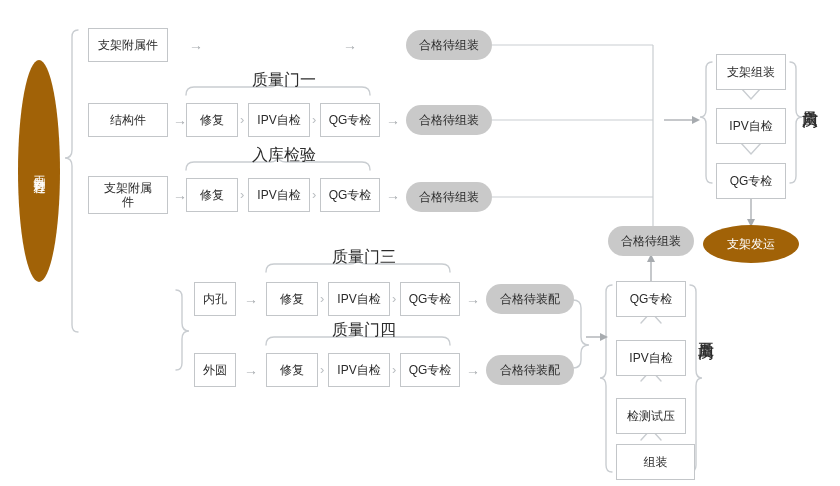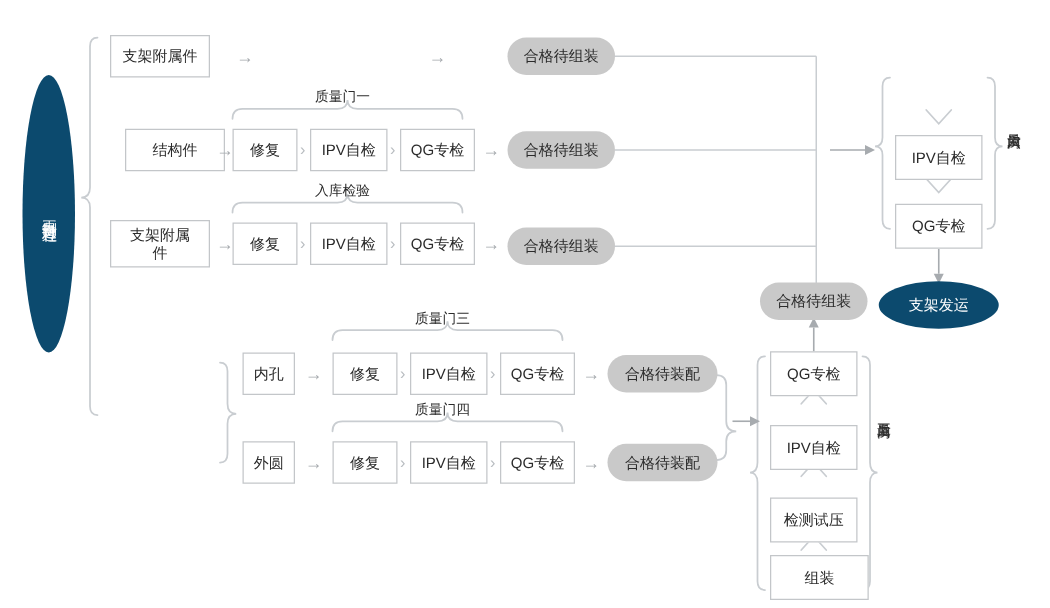--- a/index.html
+++ b/index.html
@@ -10,29 +10,29 @@
     position:absolute;border:1px solid #c3c6c9;background:#ffffff;
     display:flex;align-items:center;justify-content:center;text-align:center;
     color:#2b2b2b;font-size:12px;line-height:14px;box-sizing:border-box;
   }
   .pill{
     position:absolute;background:#c9c9c9;border-radius:16px;
     display:flex;align-items:center;justify-content:center;text-align:left;
     color:#2b2b2b;font-size:12px;box-sizing:border-box;
   }
   .ellipse{
-    position:absolute;background:#0c4a6e;border-radius:50%;
+    position:absolute;background:#a16207;border-radius:50%;
     display:flex;align-items:center;justify-content:center;text-align:center;
     color:#ffffff;font-size:12px;box-sizing:border-box;
   }
   .ellipse.vert{
     writing-mode:vertical-rl;text-orientation:upright;letter-spacing:2px;font-size:12px;
   }
   .label{
-    position:absolute;color:#2b2b2b;font-size:11px;white-space:nowrap;
+    position:absolute;color:#2b2b2b;font-size:16px;white-space:nowrap;
   }
   .label.vert{
     writing-mode:vertical-rl;text-orientation:upright;letter-spacing:0px;line-height:12px;
   }
   .arrow{
     position:absolute;color:#a7abaf;font-size:14px;line-height:1;
     display:flex;align-items:center;justify-content:center;
   }
   .chev{
     position:absolute;color:#b9bdc1;font-size:13px;line-height:1;
@@ -106,21 +106,21 @@
   <div class="arrow" style="left:330px;top:36px;width:40px;height:18px;">
     <span>→</span>
   </div>
   <div class="pill" style="left:406px;top:30px;width:86px;height:30px;">
     <span>合格待组装</span>
   </div>
 
   <div class="label" style="left:252px;top:70px;">
     <span>质量门一</span>
   </div>
-  <div class="box" style="left:100px;top:103px;width:80px;height:34px;">
+  <div class="box" style="left:88px;top:103px;width:80px;height:34px;">
     <span>结构件</span>
   </div>
   <div class="arrow" style="left:168px;top:111px;width:24px;height:18px;">
     <span>→</span>
   </div>
   <div class="box" style="left:186px;top:103px;width:52px;height:34px;">
     <span>修复</span>
   </div>
   <div class="chev" style="left:240px;top:113px;">›</div>
   <div class="box" style="left:248px;top:103px;width:62px;height:34px;">
@@ -231,20 +231,23 @@
   <div class="box" style="left:616px;top:398px;width:70px;height:36px;">
     <span>检测试压</span>
   </div>
   <div class="box" style="left:616px;top:444px;width:79px;height:36px;">
     <span>组装</span>
   </div>
   <div class="label vert" style="left:700px;top:330px;">
     <span>质量门五</span>
   </div>
 
+  <div class="box" style="left:716px;top:54px;width:70px;height:36px;">
+    <span>支架组装</span>
+  </div>
   <div class="box" style="left:716px;top:108px;width:70px;height:36px;">
     <span>IPV自检</span>
   </div>
   <div class="box" style="left:716px;top:163px;width:70px;height:36px;">
     <span>QG专检</span>
   </div>
   <div class="label vert" style="left:804px;top:98px;">
     <span>质量门六</span>
   </div>
 

